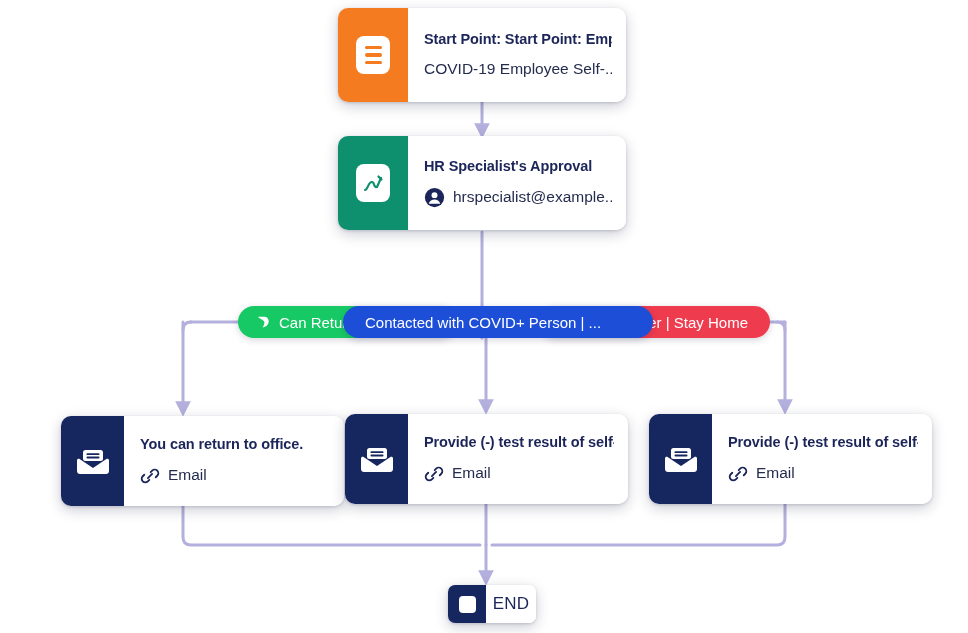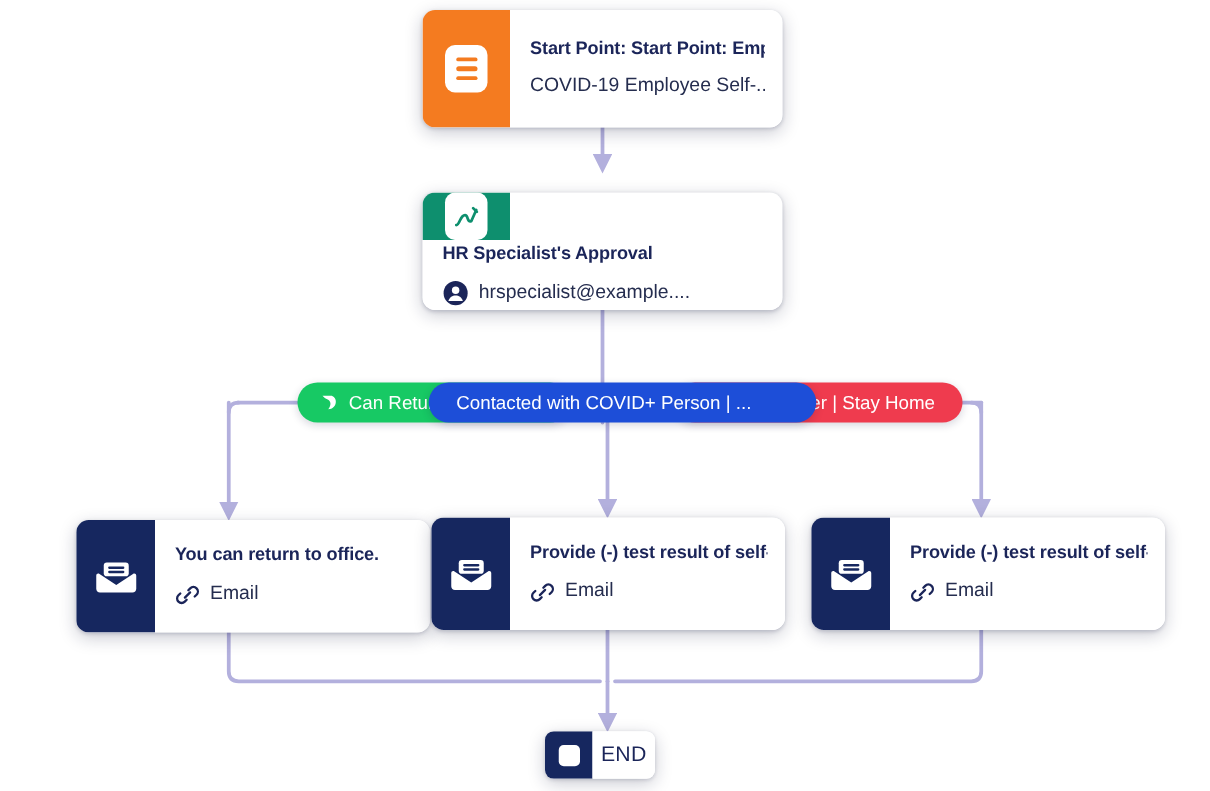--- a/index.html
+++ b/index.html
@@ -78,32 +78,32 @@
     overflow: hidden;
     text-overflow: clip;
     white-space: nowrap;
   }
 
   
   #node-start       { left: 338px; top: 8px;   width: 288px; height: 94px; }
   #node-start .node-icon { width: 70px; background: #f47b20; }
 
   
-  #node-approval    { left: 338px; top: 154px; width: 288px; height: 94px; flex-direction: column; }
+  #node-approval    { left: 338px; top: 136px; width: 288px; height: 94px; }
   #node-approval .node-icon { width: 70px; background: #0e8f6e; }
 
   
   #node-email-left   { left: 41px;  top: 416px; width: 283px; height: 90px; margin-left: 20px; }
   #node-email-mid    { left: 345px; top: 414px; width: 283px; height: 90px; }
   #node-email-right  { left: 649px; top: 414px; width: 283px; height: 90px; }
   .node-email .node-icon { width: 63px; background: #16275f; }
 
   
   #node-end {
-    left: 436px; top: 585px; width: 88px; height: 38px;
+    left: 448px; top: 585px; width: 88px; height: 38px;
     border-radius: 7px;
   }
   #node-end .node-icon { width: 38px; background: #16275f; }
   #node-end .end-label {
     flex: 1 1 auto;
     display: flex;
     align-items: center;
     justify-content: center;
     font-size: 17px;
     color: #1b2559;

